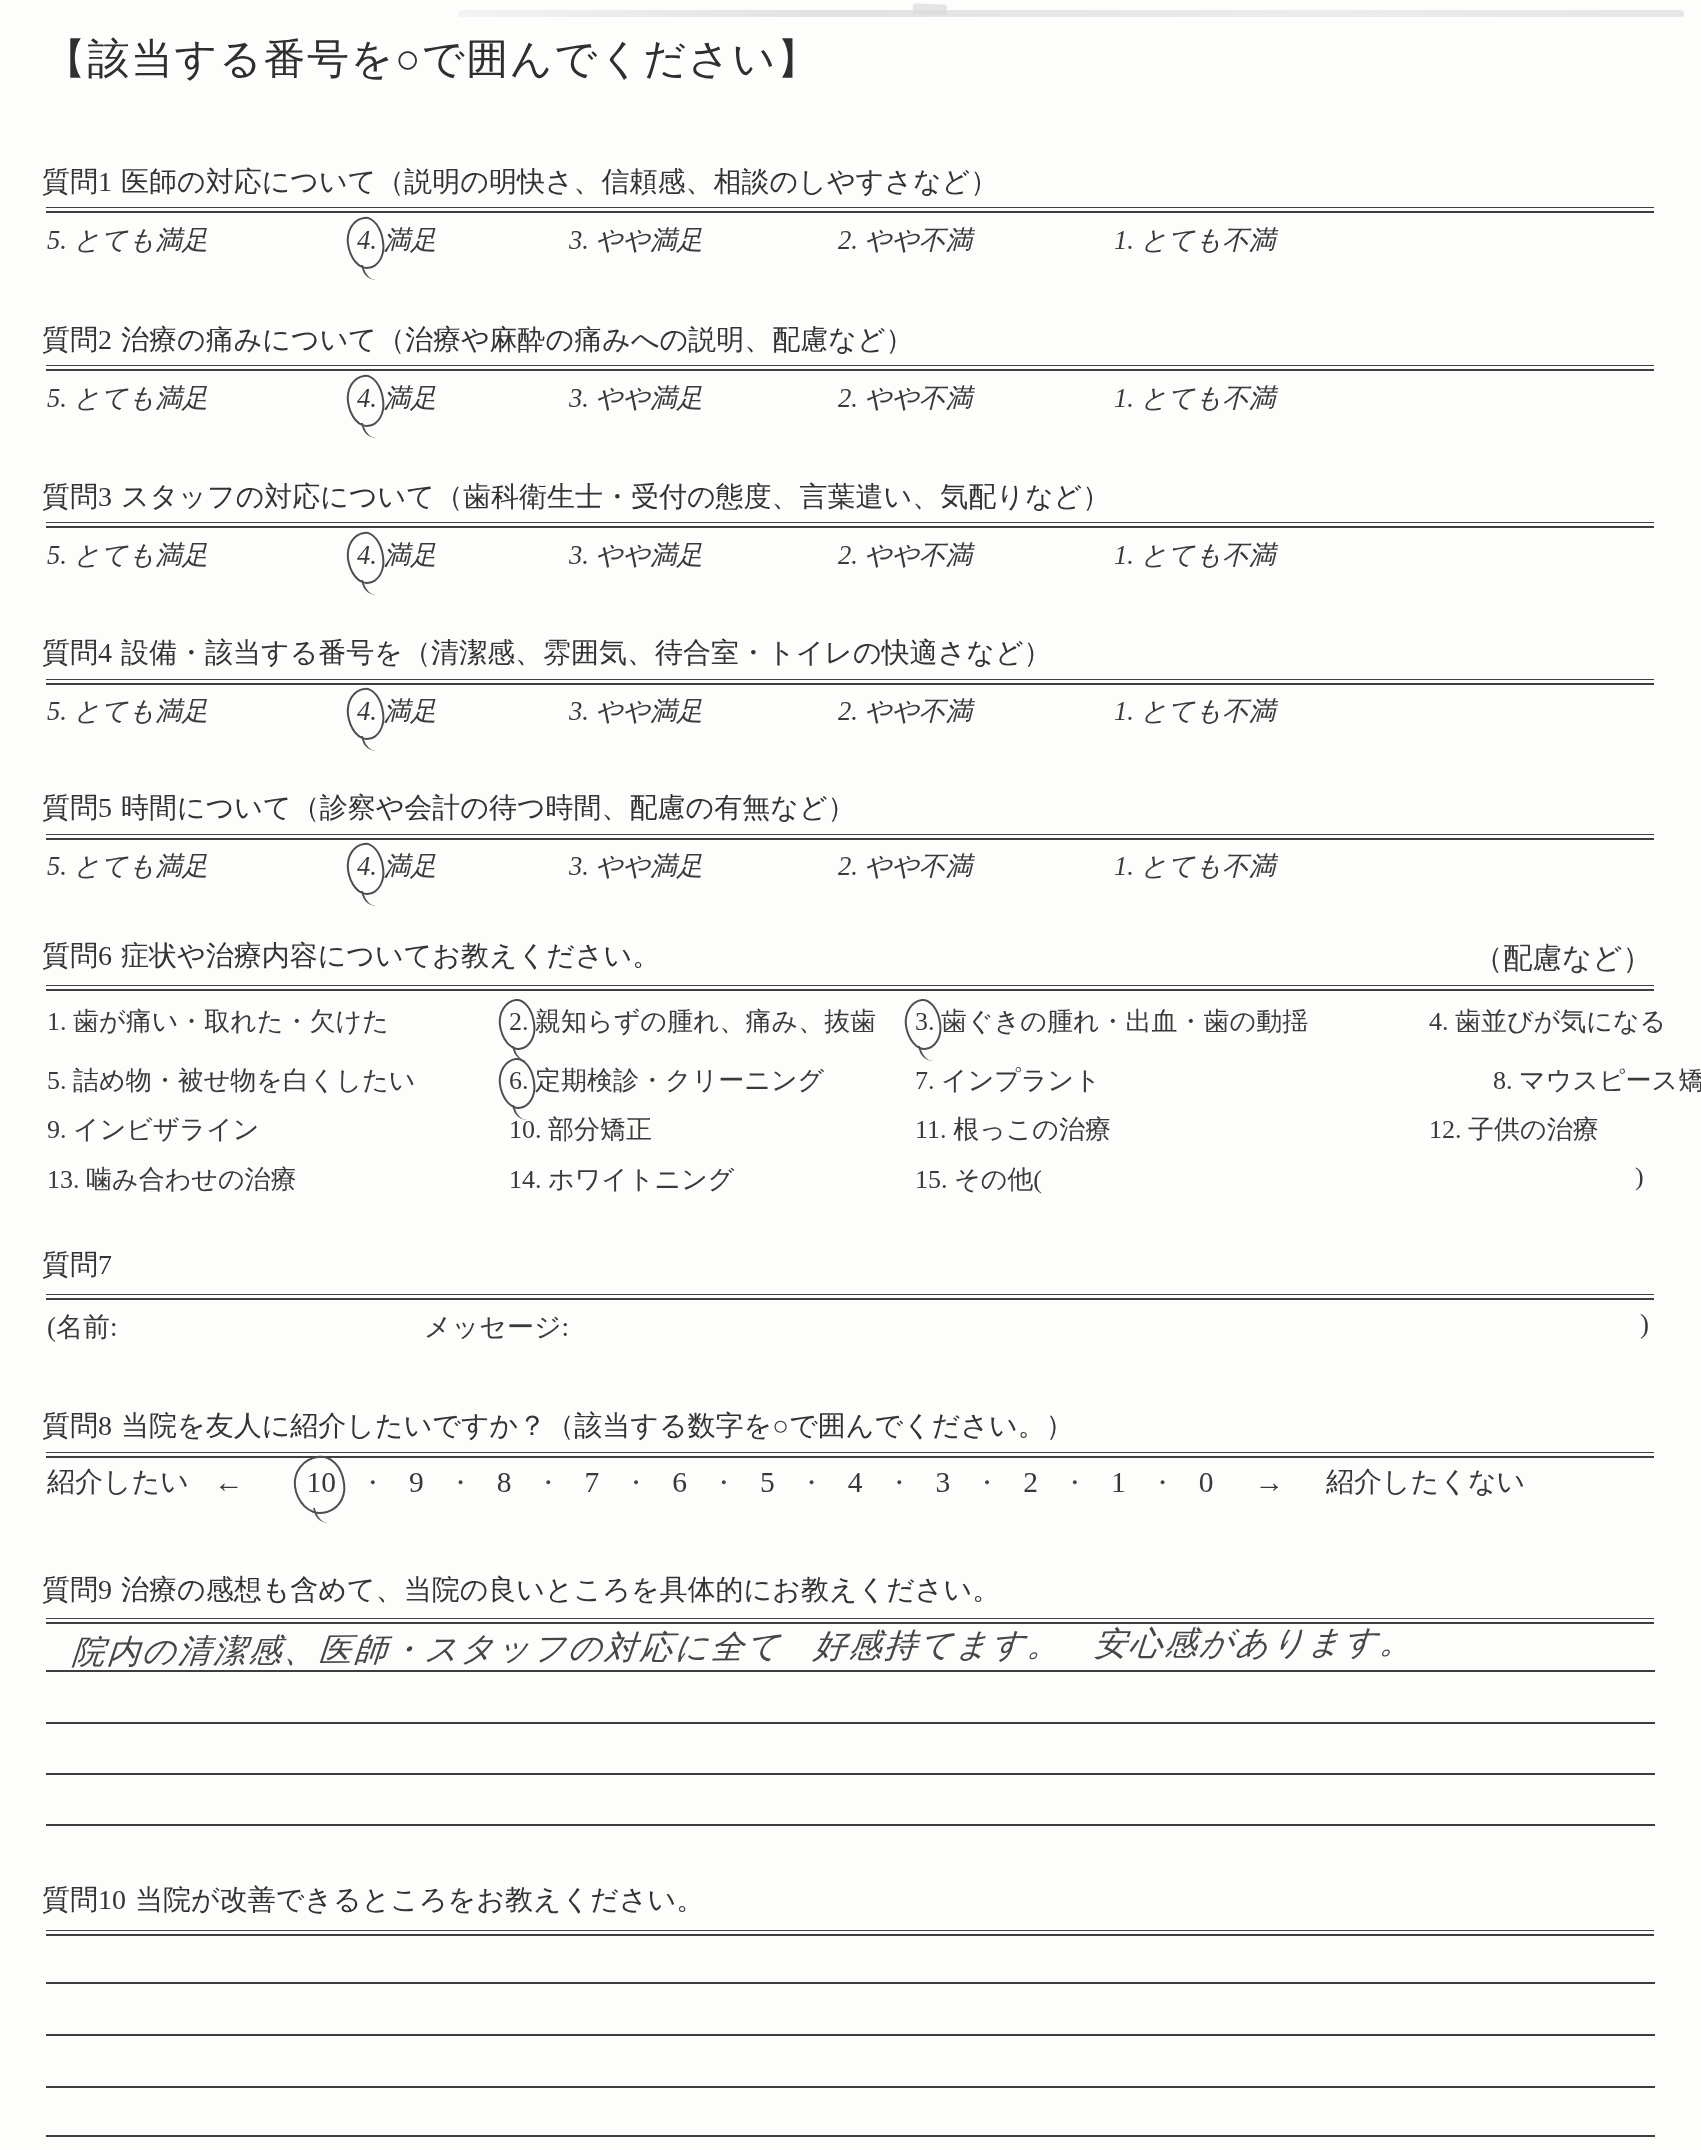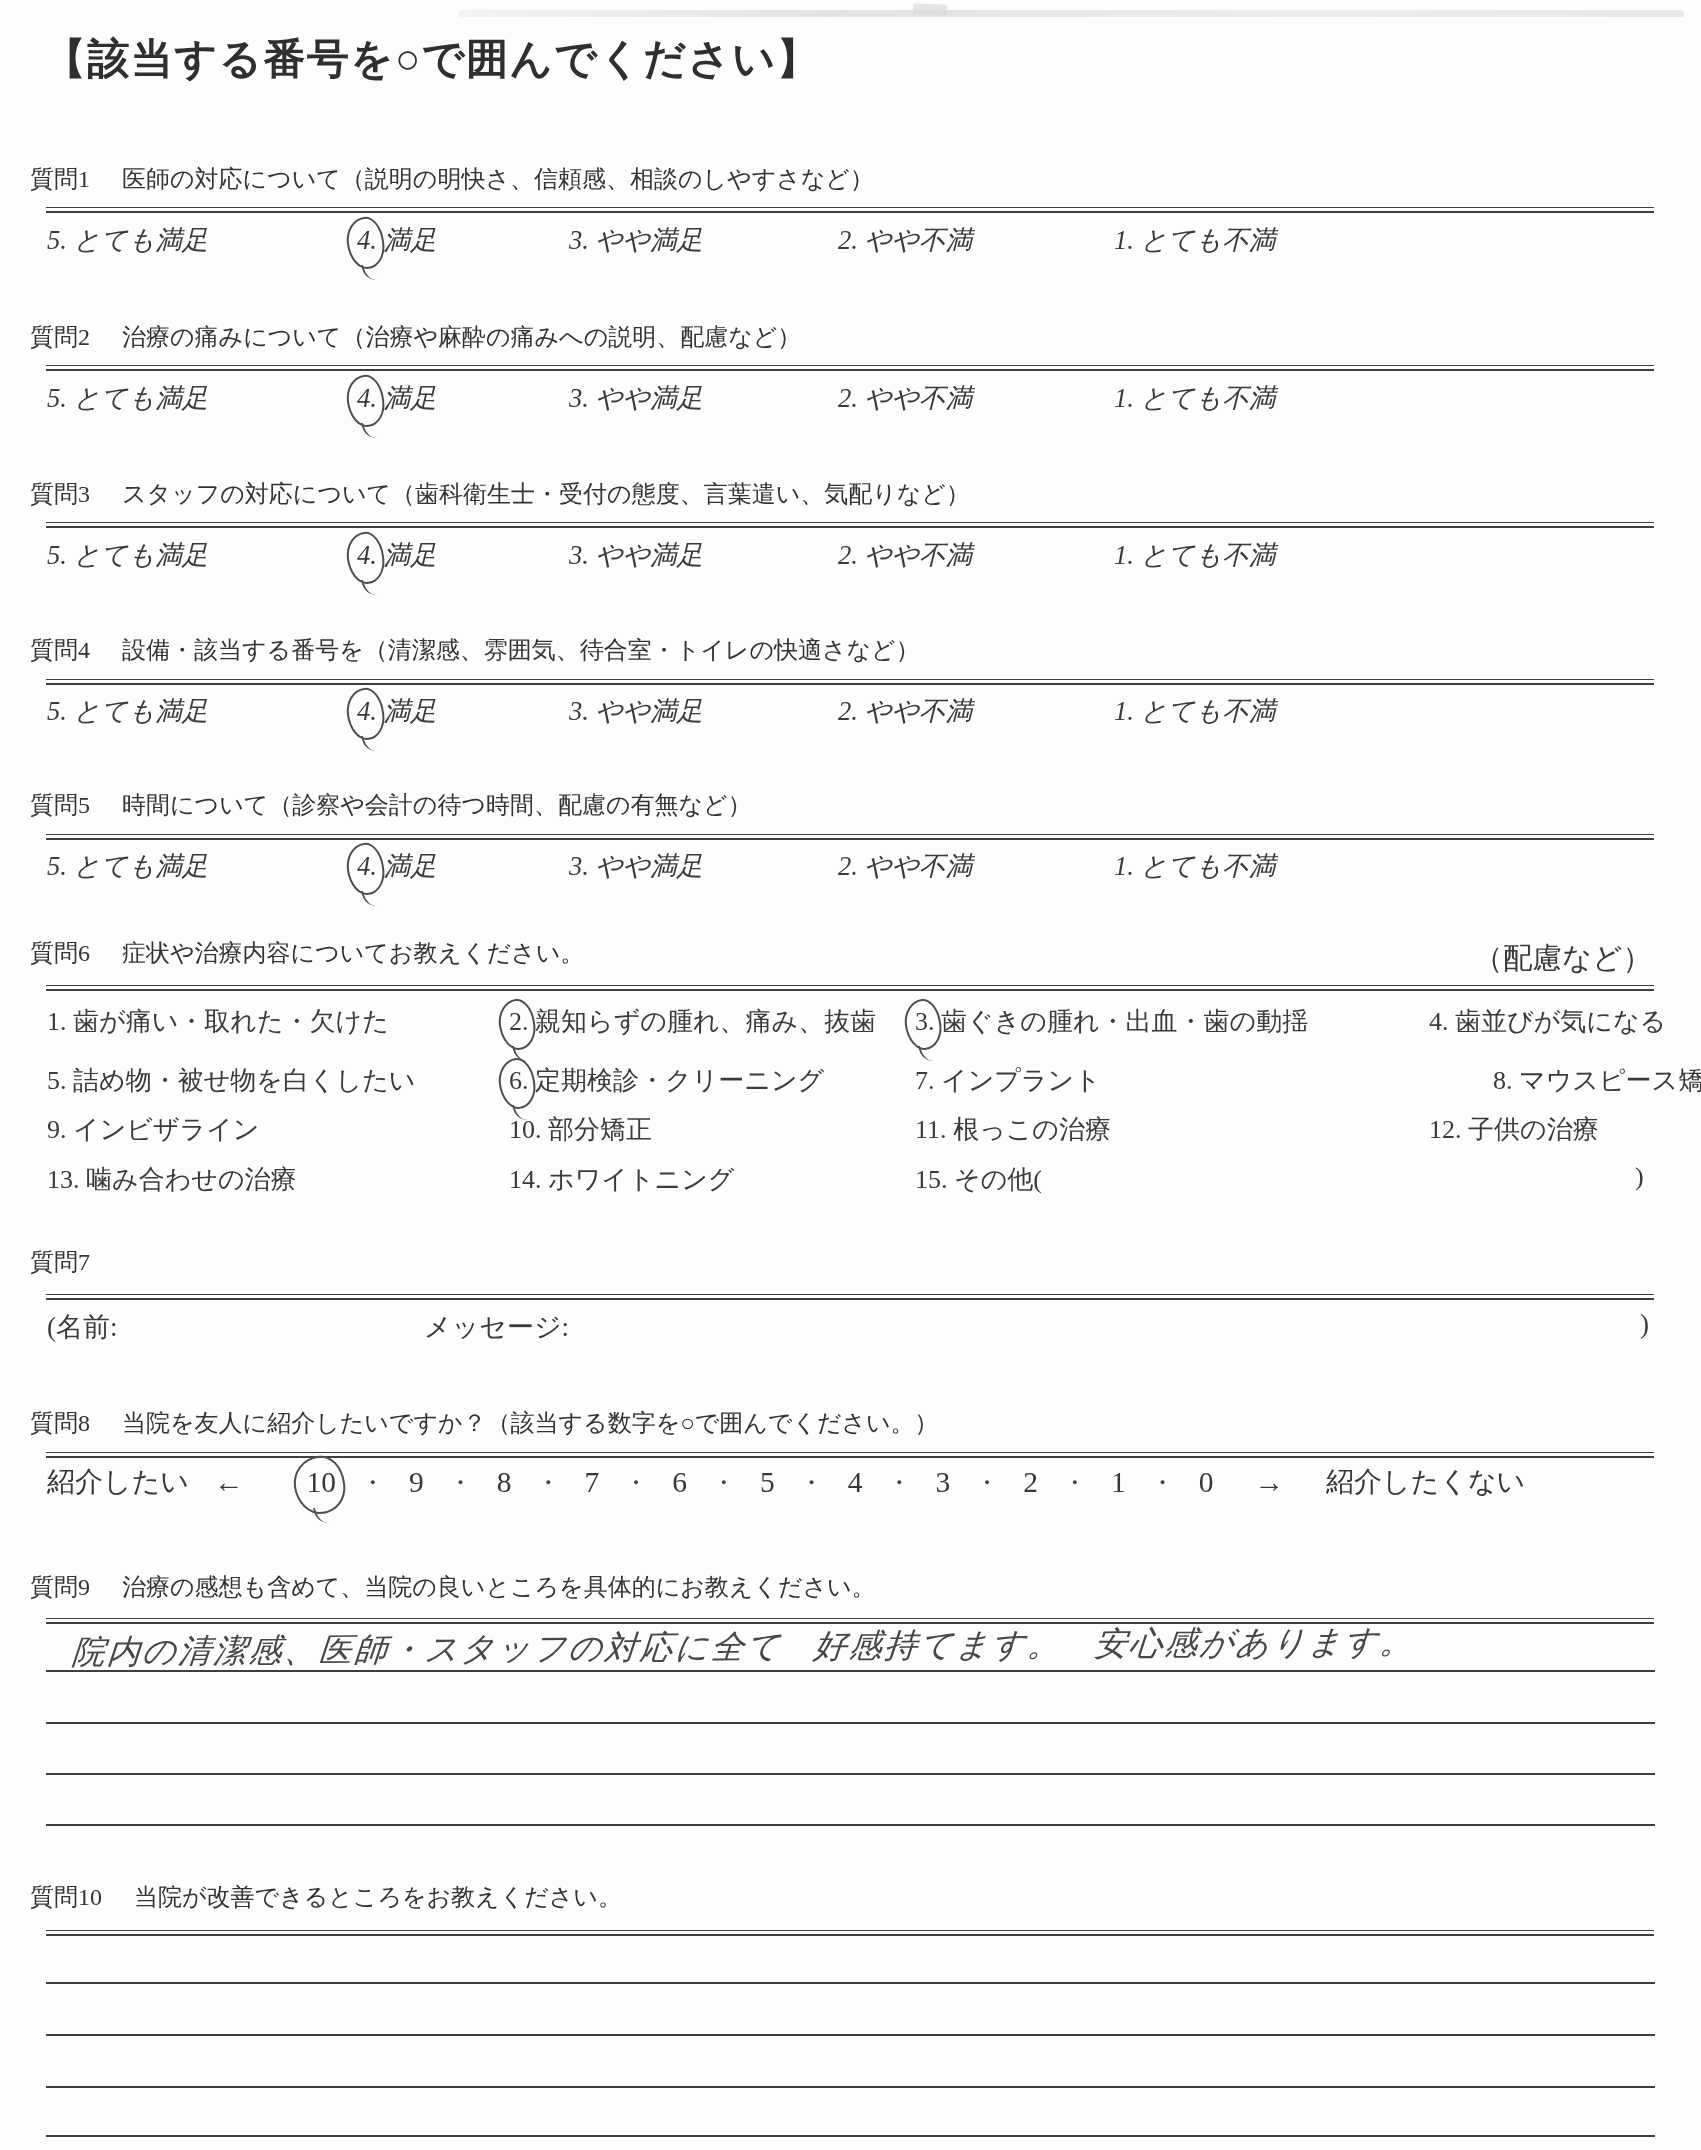--- a/index.html
+++ b/index.html
@@ -13,26 +13,26 @@
     position:absolute; left:458px; top:10.3px; width:1226px; height:6.6px;
     background:linear-gradient(90deg,#f3f3f3,#e2e2e2 30%,#ececec 70%,#e6e6e6);
     border-radius:3.7px;
   }
   .artifact-smudge {
     position:absolute; left:913px; top:4.4px; width:34px; height:11px;
     background:#d9d9d9; opacity:.65; transform:rotate(2deg); border-radius:2.2px;
   }
   .title {
     position:absolute; left:44px; top:31px; margin:0;
-    font-size:42px; font-weight:700; color:#2f2f2f; letter-spacing:1.5px;
+    font-size:42px; font-weight:400; color:#2f2f2f; letter-spacing:1.5px;
     white-space:nowrap;
   }
   .qh {
-    position:absolute; left:30px; display:flex; gap:32px;
-    font-size:24px; line-height:1.2; white-space:nowrap; color:#333;
+    position:absolute; left:42px; display:flex; gap:9px;
+    font-size:28px; line-height:1.2; white-space:nowrap; color:#333;
   }
   .rule {
     position:absolute; left:46px; width:1608px; height:5.9px;
     border-top:1.5px solid #3f3f3f; border-bottom:2.2px solid #3f3f3f;
     box-sizing:border-box;
   }
   .optrow { position:absolute; left:47px; width:1608px; height:43px; }
   .opt { position:absolute; top:0; white-space:nowrap; font-size:26.6px;font-style:italic; }
   .num { display:inline-block; position:relative; margin-right:6.6px; }
   .lbl { display:inline-block; }

